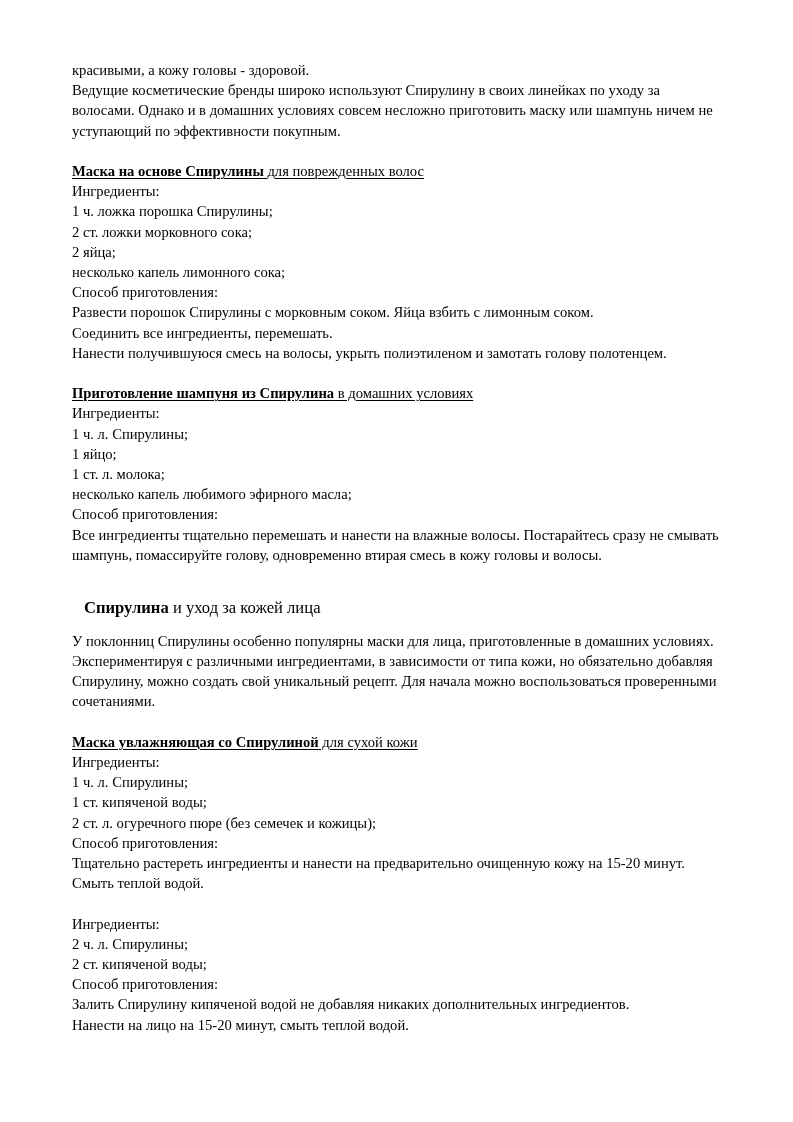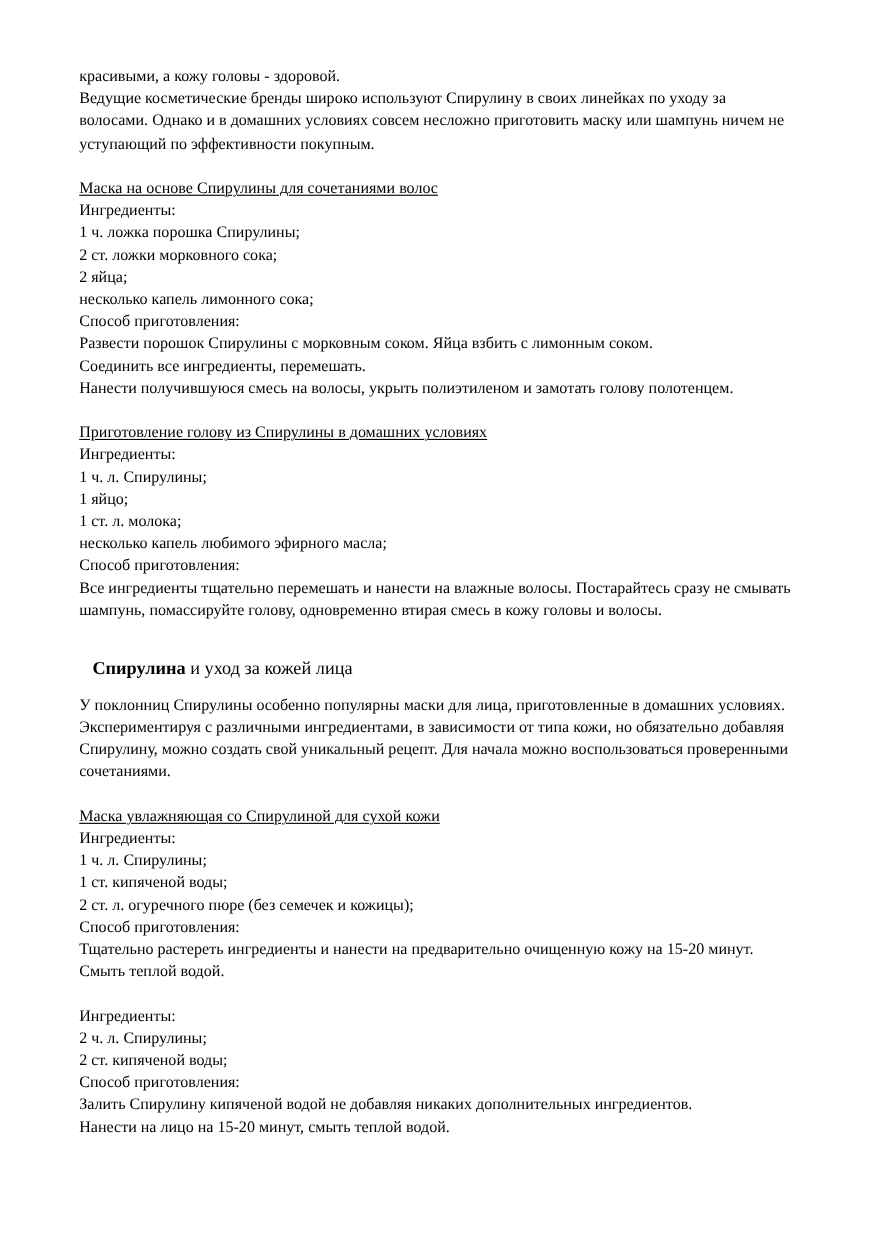--- a/index.html
+++ b/index.html
@@ -44,21 +44,21 @@
     margin: 0;
     padding: 0;
     font-size: 14.6px;
     line-height: 20.2px;
     font-weight: normal;
     text-decoration: underline;
     text-underline-offset: 2px;
     text-decoration-thickness: 1px;
   }
   h3.rec-heading .strong {
-    font-weight: normal;
+    font-weight: bold;
   }
   h2.section-heading {
     margin: 12px;
     padding: 0;
     font-size: 16.6px;
     line-height: 21.5px;
     font-weight: normal;
     text-decoration: none;
   }
   h2.section-heading .strong {
@@ -69,34 +69,34 @@
 <body>
 
 <div class="page">
   <div class="content">
 
     <p class="line">красивыми, а кожу головы - здоровой.</p>
     <p class="para">Ведущие косметические бренды широко используют Спирулину в своих линейках по уходу за волосами. Однако и в домашних условиях совсем несложно приготовить маску или шампунь ничем не уступающий по эффективности покупным.</p>
 
     <div class="spacer">&nbsp;</div>
 
-    <h3 class="rec-heading"><span class="strong">Маска на основе Спирулины</span><span> для сочетаниями волос</span></h3>
+    <h3 class="rec-heading"><span class="strong">Маска на основе Спирулины</span><span> для поврежденных волос</span></h3>
     <p class="line">Ингредиенты:</p>
     <p class="line">1 ч. ложка порошка Спирулины;</p>
     <p class="line">2 ст. ложки морковного сока;</p>
     <p class="line">2 яйца;</p>
     <p class="line">несколько капель лимонного сока;</p>
     <p class="line">Способ приготовления:</p>
     <p class="para">Развести порошок Спирулины с морковным соком. Яйца взбить с лимонным соком.</p>
     <p class="para">Соединить все ингредиенты, перемешать.</p>
     <p class="para">Нанести получившуюся смесь на волосы, укрыть полиэтиленом и замотать голову полотенцем.</p>
 
     <div class="spacer">&nbsp;</div>
 
-    <h3 class="rec-heading"><span class="strong">Приготовление голову из Спирулины</span><span> в домашних условиях</span></h3>
+    <h3 class="rec-heading"><span class="strong">Приготовление шампуня из Спирулина</span><span> в домашних условиях</span></h3>
     <p class="line">Ингредиенты:</p>
     <p class="line">1 ч. л. Спирулины;</p>
     <p class="line">1 яйцо;</p>
     <p class="line">1 ст. л. молока;</p>
     <p class="line">несколько капель любимого эфирного масла;</p>
     <p class="line">Способ приготовления:</p>
     <p class="para">Все ингредиенты тщательно перемешать и нанести на влажные волосы. Постарайтесь сразу не смывать шампунь, помассируйте голову, одновременно втирая смесь в кожу головы и волосы.</p>
 
     <div class="spacer">&nbsp;</div>
 

